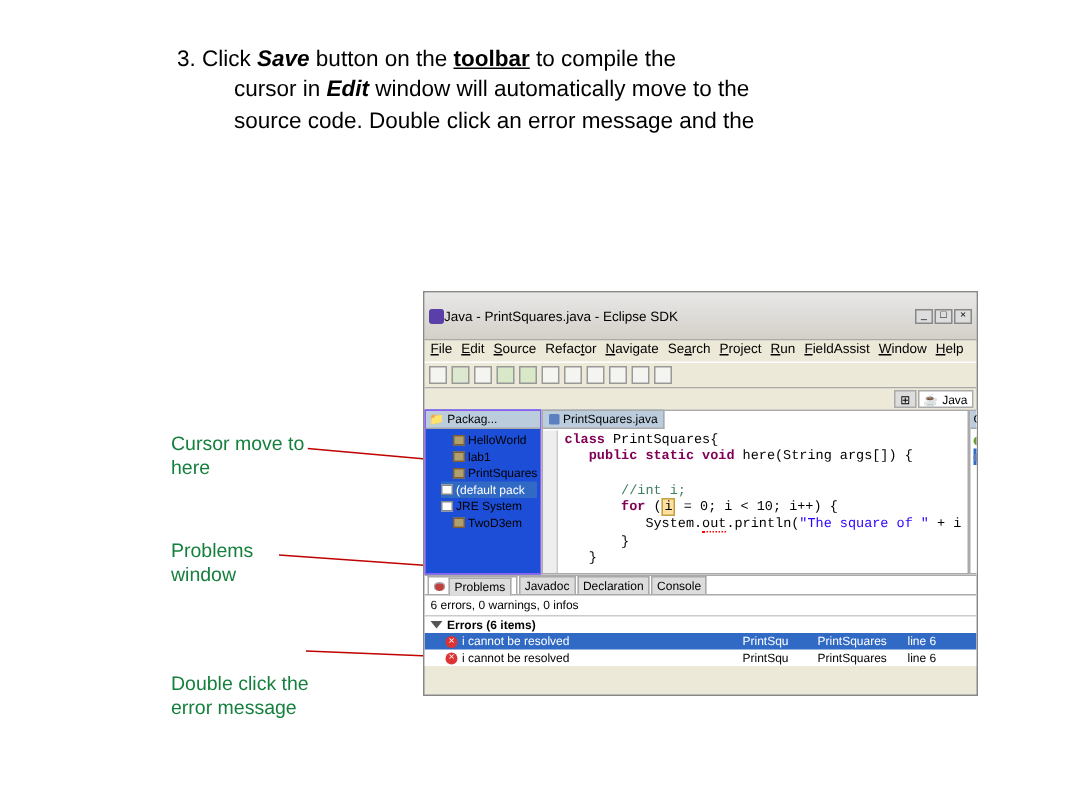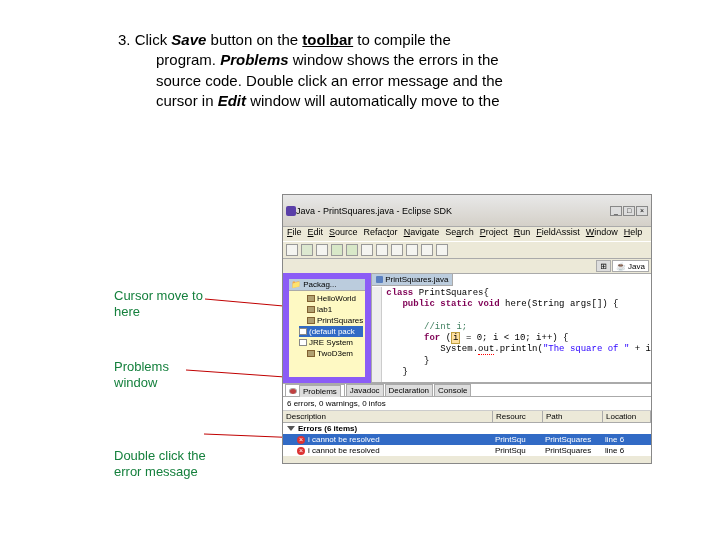--- a/index.html
+++ b/index.html
@@ -90,21 +90,21 @@
     justify-content: flex-end;
     align-items: center;
     padding-right: 2px;
     gap: 1px;
     background: #ece9d8;
   }
   .persp-btn { border: 1px solid #aaa; background: #ddd; padding: 0 3px; height: 12px; line-height: 11px; font-size: 8px; }
   .persp-btn.active { background: #fff; }
 
   .midrow { display: flex; height: 110px; }
-  .pkgexp { width: 92px; background: #fef9c3; border: 6px solid #8b5cf6; font-size: 8px; }
+  .pkgexp { width: 92px; background: #1d4ed8; border: 1px solid #8b5cf6; font-size: 8px; }
   .pkgexp .tab { background: #bcd; border-bottom: 1px solid #aaa; padding: 1px 2px; font-size: 8px; display:flex; align-items:center; }
   .pkgexp ul { list-style: none; padding: 2px; }
   .pkgexp li { padding: 1px 0; display: flex; gap: 2px; align-items: center; }
   .pkgexp li.l1 { margin-left: 16px; }
   .pkgexp li.l2 { margin-left: 8px; }
   .pkgexp li.sel { background: #316ac5; color: #fff; }
   .pkgexp .pico { width: 8px; height: 7px; background: #b0a070; border: 1px solid #806030; }
   .pkgexp .fico { width: 8px; height: 7px; background: #fff; border: 1px solid #888; }
 
   .editorarea { flex: 1; display: flex; background: #fff; }
@@ -150,26 +150,23 @@
 
   svg.arrow { position: absolute; pointer-events: none; }
 </style>
 </head>
 <body>
 
 <div class="instruction">
   <span class="num">3.</span>
   <span>Click </span><span class="bold">Save</span><span> button on the </span><span class="bold2 underline">toolbar</span><span> to compile the</span>
   <div class="body-indent">
-    <span>program. </span><span class="bold">Problems</span><span> window shows the errors in the</span>
+    <span>cursor in </span><span class="bold">Edit</span><span> window will automatically move to the</span>
   </div>
   <div class="body-indent">source code. Double click an error message and the</div>
-  <div class="body-indent">
-    <span>cursor in </span><span class="bold">Edit</span><span> window will automatically move to the</span>
-  </div>
 </div>
 
 <div class="annot annot1">Cursor move to here</div>
 <div class="annot annot2">Problems window</div>
 <div class="annot annot3">Double click the error message</div>
 
 <svg class="arrow" style="left:205px; top:294px;" width="175" height="30">
   <line x1="0" y1="5" x2="168" y2="20" stroke="#c00000" stroke-width="1"></line>
   <polygon points="168,20 160,15 161,23" fill="#c00000"></polygon>
 </svg>
@@ -294,26 +291,20 @@
     <div class="ptabs">
       <span class="active">
           <span class="tico"></span>
           <span>Problems</span>
         </span>
       <span>Javadoc</span>
       <span>Declaration</span>
       <span>Console</span>
     </div>
     <div class="summary">6 errors, 0 warnings, 0 infos</div>
-    <div class="phdr">
-      <span class="c1">Description</span>
-      <span class="c2">Resourc</span>
-      <span class="c3">Path</span>
-      <span class="c4">Location</span>
-    </div>
     <div class="prow-group">
         <span class="tw"></span>
         <span>Errors (6 items)</span>
       </div>
     <div class="prow sel">
       <span class="c1">
           <span class="erricon">×</span>
           <span>i cannot be resolved</span>
         </span>
       <span class="c2">PrintSqu</span>

